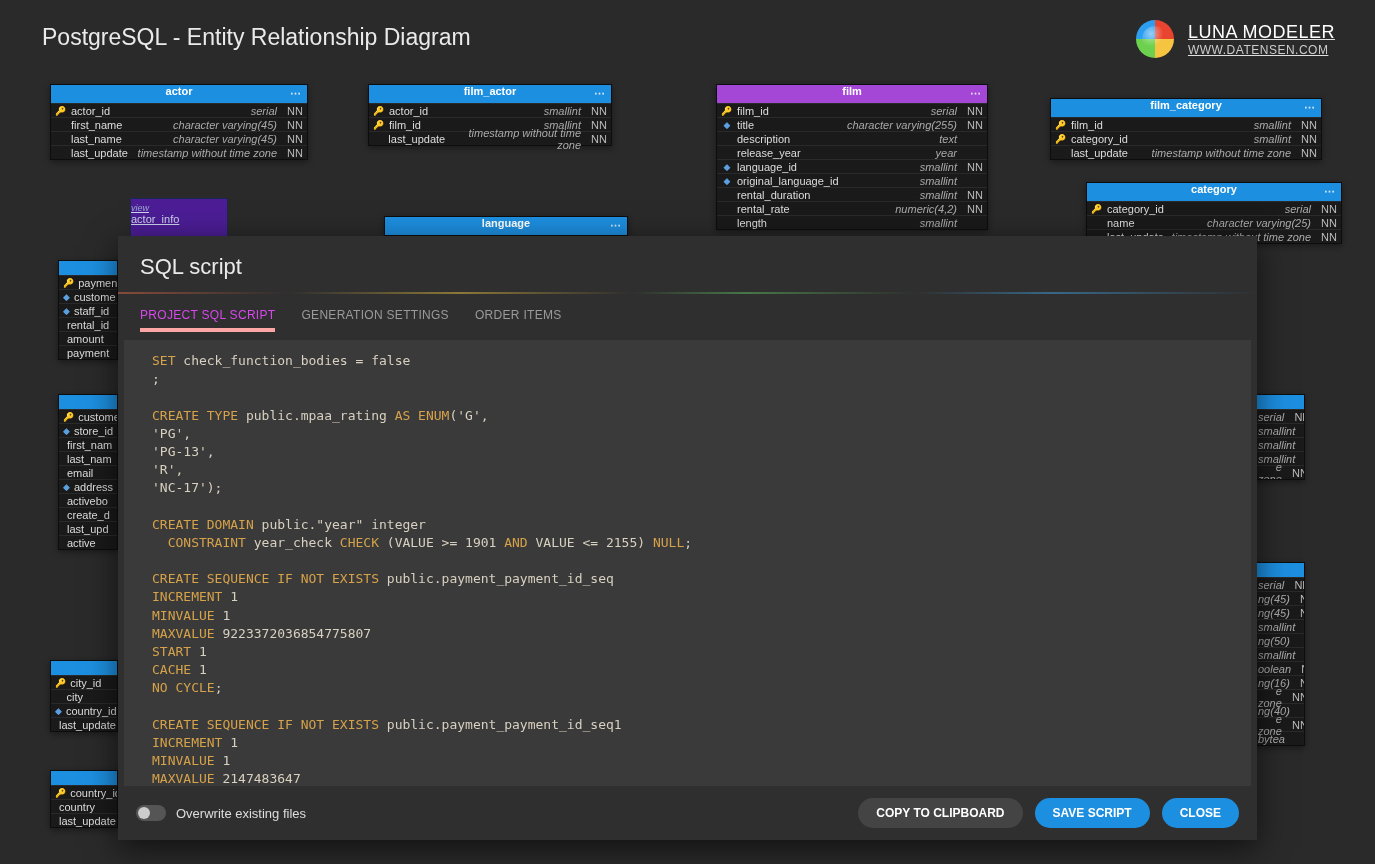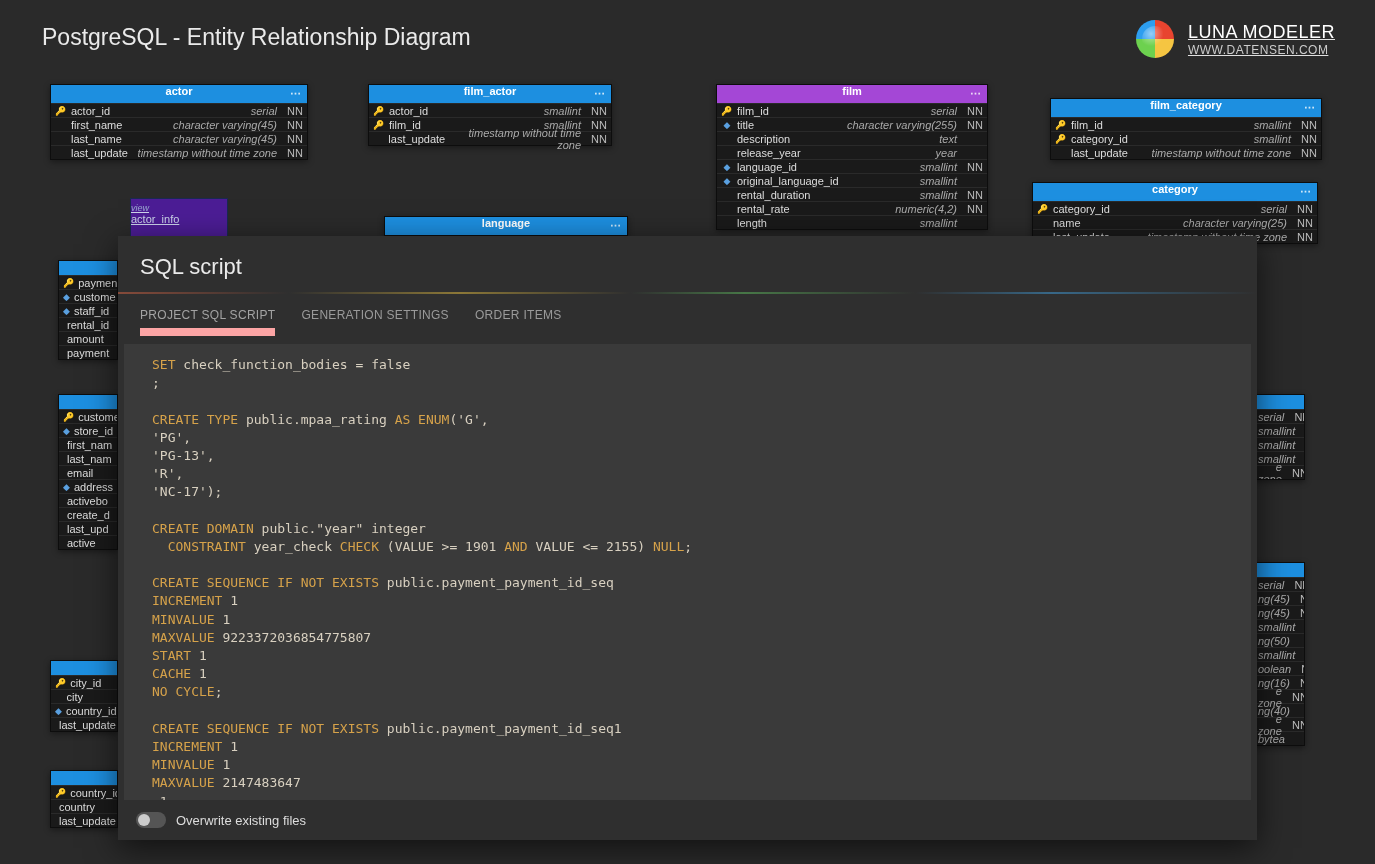--- a/index.html
+++ b/index.html
@@ -61,21 +61,21 @@
   
   .modal{
     position:absolute;left:118px;top:236px;right:118px;bottom:24px;
     background:#2f2f2f;box-shadow:0 8px 30px rgba(0,0,0,.6);
     display:flex;flex-direction:column;
   }
   .modal-title{font-size:22px;font-weight:300;color:#eaeaea;padding:18px 22px 12px;}
   .modal-rainbow{height:2px;background:linear-gradient(90deg,#d64 0%,#2f2f2f 15%,#e8c040 30%,#2f2f2f 45%,#5fbf5f 55%,#2f2f2f 70%,#40a0e0 82%,#2f2f2f 100%);opacity:.5;}
   .tabs{display:flex;gap:26px;padding:8px 22px 0;font-size:12px;letter-spacing:.3px;}
   .tab{color:#9a9a9a;padding:6px 0;cursor:pointer;}
-  .tab.active{color:#a3a3a3;border-bottom:8px solid #fca5a5;}
+  .tab.active{color:#d946ef;border-bottom:4px solid #fca5a5;}
   .codewrap{flex:1;overflow:auto;margin:8px 6px 0 6px;background:#3a3a3a;}
   .code{
     font-family:Consolas,Menlo,monospace;font-size:13px;line-height:1.4;
     color:#d8d0c0;padding:12px 28px;white-space:pre;
   }
   .code .kw{color:#d6a24a;}
   .footer{
     display:flex;align-items:center;justify-content:space-between;
     padding:12px 18px;gap:12px;
   }
@@ -277,21 +277,21 @@
         </div>
         <div class="row">
           <span class="ico"></span>
           <span class="nm">last_update</span>
           <span class="ty">timestamp without time zone</span>
           <span class="nn">NN</span>
         </div>
       </div>
   </div>
 
-  <div class="entity" style="left:1032px;top:182px;width:286px">
+  <div class="entity" style="left:1086px;top:182px;width:256px">
     <div class="hdr blue">
         <span>category</span>
         <span class="more">⋯</span>
       </div>
     <div>
         <div class="row">
           <span class="ico k">🔑</span>
           <span class="nm">category_id</span>
           <span class="ty">serial</span>
           <span class="nn">NN</span>
@@ -629,16 +629,21 @@
  1
  1
 ;
 </pre>
     </div>
     <div class="footer">
       <div class="toggle">
         <div class="switch"></div>
         <span>Overwrite existing files</span>
       </div>
+      <div class="btns">
+        <button class="btn ghost">COPY TO CLIPBOARD</button>
+        <button class="btn primary">SAVE SCRIPT</button>
+        <button class="btn primary">CLOSE</button>
+      </div>
     </div>
   </div>
 
 </div>
 
 </body></html>

